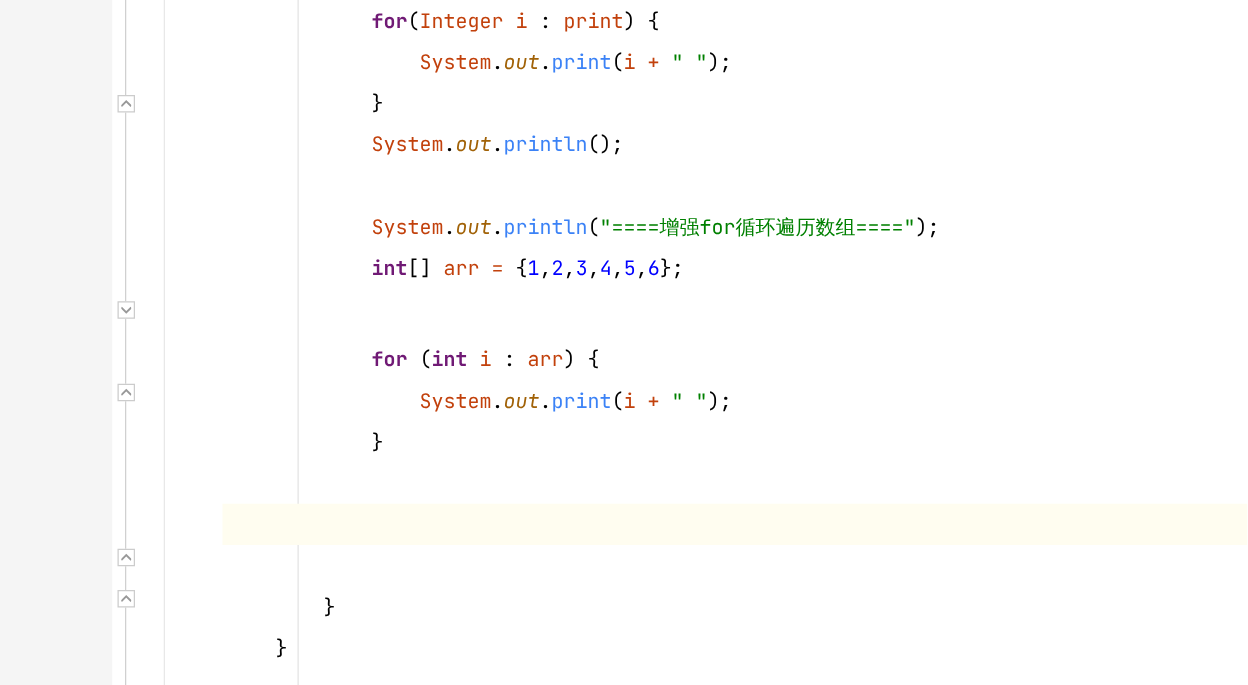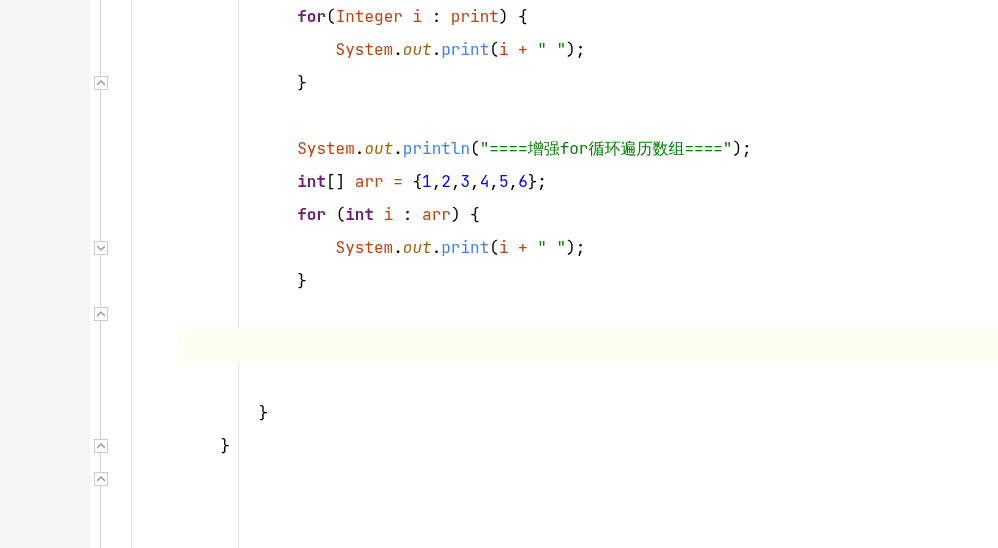--- a/index.html
+++ b/index.html
@@ -132,24 +132,25 @@
         </div>
       </div>
   </div>
 </div>
 
 <div class="code-area" id="code-area">
   <div class="indent-guide" style="left: 60px;"></div>
 <div class="line" style="padding-left: 4px;"><span class="plain">            </span><span class="kw">for</span><span class="punct">(</span><span class="plain">Integer i </span><span class="punct">:</span><span class="plain"> print</span><span class="punct">) {</span></div>
     <div class="line" style="padding-left: 4px;"><span class="plain">                </span><span class="plain">System</span><span class="punct">.</span><span class="field-italic">out</span><span class="punct">.</span><span class="method">print</span><span class="punct">(</span><span class="plain">i</span><span class="plain"> + </span><span class="str">" "</span><span class="punct">);</span></div>
     <div class="line" style="padding-left: 4px;"><span class="plain">            </span><span class="punct">}</span></div>
+    <div class="line" style="padding-left: 4px;"><span class="plain">            </span><span class="plain">System</span><span class="punct">.</span><span class="field-italic">out</span><span class="punct">.</span><span class="method">println</span><span class="punct">();</span></div>
     <div class="line" style="padding-left: 4px;"><span class="plain"></span></div>
     <div class="line" style="padding-left: 4px;"><span class="plain">            </span><span class="plain">System</span><span class="punct">.</span><span class="field-italic">out</span><span class="punct">.</span><span class="method">println</span><span class="punct">(</span><span class="str">"====增强for循环遍历数组===="</span><span class="punct">);</span></div>
     <div class="line" style="padding-left: 4px;"><span class="plain">            </span><span class="kw">int</span><span class="punct">[] </span><span class="plain">arr</span><span class="plain"> = </span><span class="punct">{</span><span class="num">1</span><span class="punct">,</span><span class="num">2</span><span class="punct">,</span><span class="num">3</span><span class="punct">,</span><span class="num">4</span><span class="punct">,</span><span class="num">5</span><span class="punct">,</span><span class="num">6</span><span class="punct">};</span></div>
-    <div class="line" style="padding-left: 4px;"><span class="plain">            </span><span class="kw">for</span><span class="plain"> </span><span class="punct">(</span><span class="kw">int</span><span class="plain"> i </span><span class="punct">:</span><span class="plain"> arr</span><span class="punct">) {</span></div>
+    <div class="line" style="padding-left: 4px; margin-top: 40px;"><span class="plain">            </span><span class="kw">for</span><span class="plain"> </span><span class="punct">(</span><span class="kw">int</span><span class="plain"> i </span><span class="punct">:</span><span class="plain"> arr</span><span class="punct">) {</span></div>
     <div class="line" style="padding-left: 4px;"><span class="plain">                </span><span class="plain">System</span><span class="punct">.</span><span class="field-italic">out</span><span class="punct">.</span><span class="method">print</span><span class="punct">(</span><span class="plain">i</span><span class="plain"> + </span><span class="str">" "</span><span class="punct">);</span></div>
     <div class="line" style="padding-left: 4px;"><span class="plain">            </span><span class="punct">}</span></div>
     <div class="line" style="padding-left: 4px;"><span class="plain"></span></div>
     <div class="line highlight-line" style="padding-left: 4px;"><span class="plain"></span></div>
     <div class="line" style="padding-left: 4px;"><span class="plain"></span></div>
     <div class="line" style="padding-left: 4px;"><span class="plain">        </span><span class="punct">}</span></div>
     <div class="line" style="padding-left: 4px;"><span class="plain">    </span><span class="punct">}</span></div>
     <div class="line" style="padding-left: 4px;"><span class="plain"></span></div>
   </div>
 

